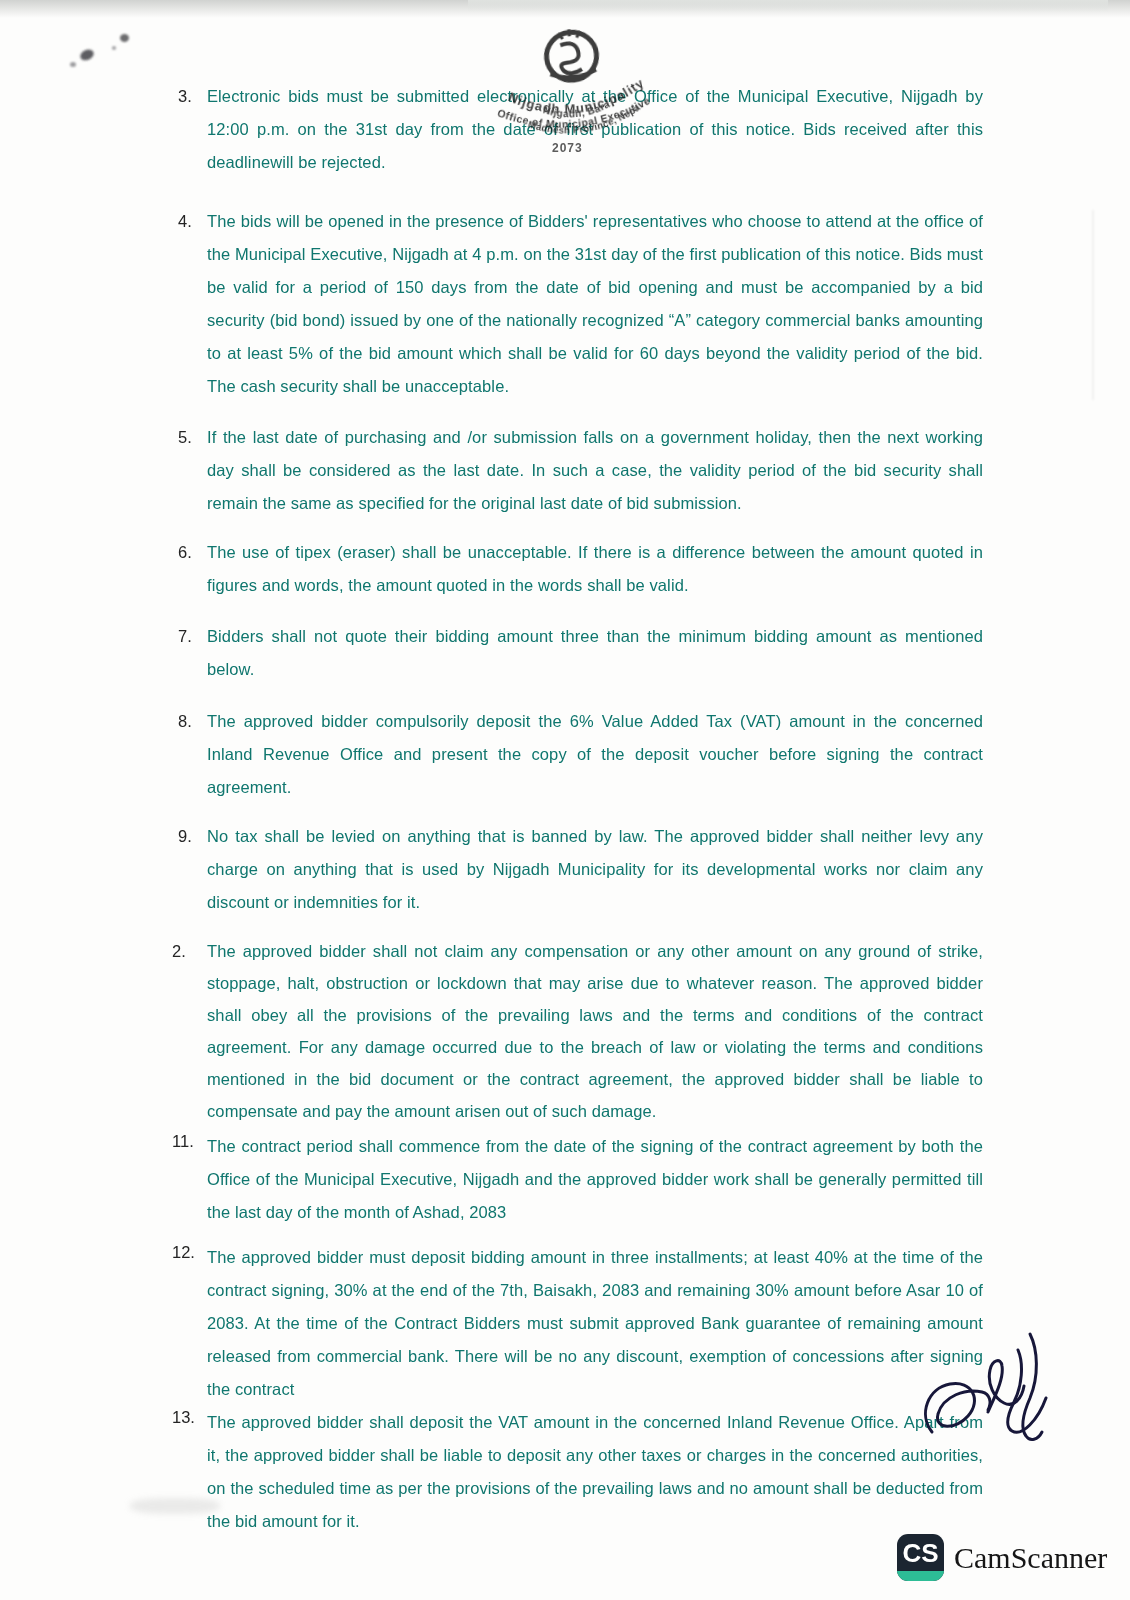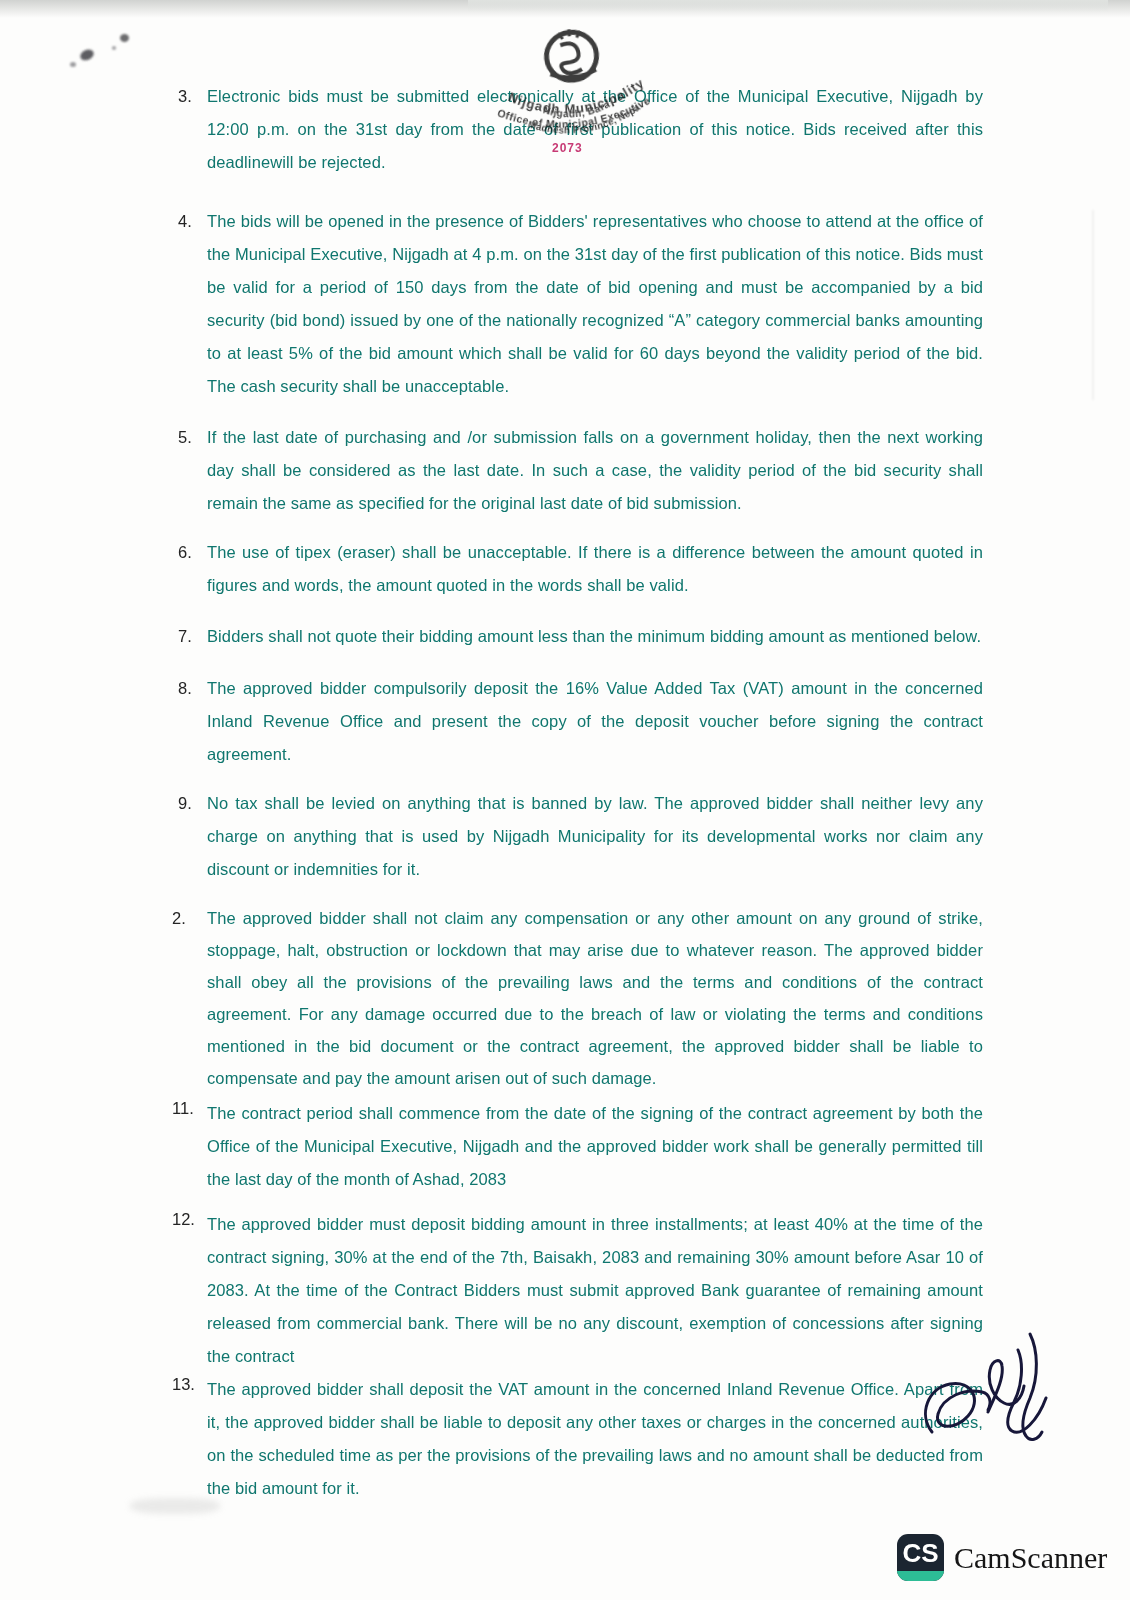--- a/index.html
+++ b/index.html
@@ -57,21 +57,21 @@
   .stamp{
     position:absolute;left:468px;top:26px;width:214px;height:126px;
     z-index:3;pointer-events:none;
     opacity:0.82;filter:blur(0.35px);
     transform:rotate(-6deg);
   }
   .stamp text{fill:#161616;font-family:"Liberation Sans","DejaVu Sans",sans-serif;}
   .stamp .crest{stroke:#141414;fill:none;}
   .stamp-year{
     position:absolute;left:552px;top:141px;z-index:3;
-    font-size:12px;font-weight:bold;color:#be185d;opacity:0.85;
+    font-size:12px;font-weight:bold;color:#404040;opacity:0.85;
     letter-spacing:1px;pointer-events:none;
   }
 
   
   .sig-stamp{
     position:absolute;left:768px;top:1438px;width:224px;z-index:2;
     text-align:center;color:#4a4391;pointer-events:none;
   }
   .sig-name{font-size:21px;font-weight:bold;letter-spacing:0.3px;filter:blur(0.3px);}
   .sig-title{font-size:14.5px;font-weight:bold;margin-top:2px;filter:blur(0.3px);}
@@ -126,25 +126,25 @@
     <li class="item mb16">
       <span class="num">5.</span>
       <p class="txt">If the last date of purchasing and /or submission falls on a government holiday, then the next working day shall be considered as the last date. In such a case, the validity period of the bid security shall remain the same as specified for the original last date of bid submission.</p>
     </li>
     <li class="item mb18">
       <span class="num">6.</span>
       <p class="txt">The use of tipex (eraser) shall be unacceptable. If there is a difference between the amount quoted in figures and words, the amount quoted in the words shall be valid.</p>
     </li>
     <li class="item mb19">
       <span class="num">7.</span>
-      <p class="txt">Bidders shall not quote their bidding amount less than the minimum bidding amount as mentioned below.</p>
+      <p class="txt">Bidders shall not quote their bidding amount three than the minimum bidding amount as mentioned below.</p>
     </li>
     <li class="item mb16">
       <span class="num">8.</span>
-      <p class="txt">The approved bidder compulsorily deposit the 16% Value Added Tax (VAT) amount in the concerned Inland Revenue Office and present the copy of the deposit voucher before signing the contract agreement.</p>
+      <p class="txt">The approved bidder compulsorily deposit the 6% Value Added Tax (VAT) amount in the concerned Inland Revenue Office and present the copy of the deposit voucher before signing the contract agreement.</p>
     </li>
     <li class="item mb16">
       <span class="num">9.</span>
       <p class="txt">No tax shall be levied on anything that is banned by law. The approved bidder shall neither levy any charge on anything that is used by Nijgadh Municipality for its developmental works nor claim any discount or indemnities for it.</p>
     </li>
     <li class="item dd lh32 mb3">
       <span class="num">2.</span>
       <p class="txt">The approved bidder shall not claim any compensation or any other amount on any ground of strike, stoppage, halt, obstruction or lockdown that may arise due to whatever reason. The approved bidder shall obey all the provisions of the prevailing laws and the terms and conditions of the contract agreement. For any damage occurred due to the breach of law or violating the terms and conditions mentioned in the bid document or the contract agreement, the approved bidder shall be liable to compensate and pay the amount arisen out of such damage.</p>
     </li>
     <li class="item dd tight mb12">

